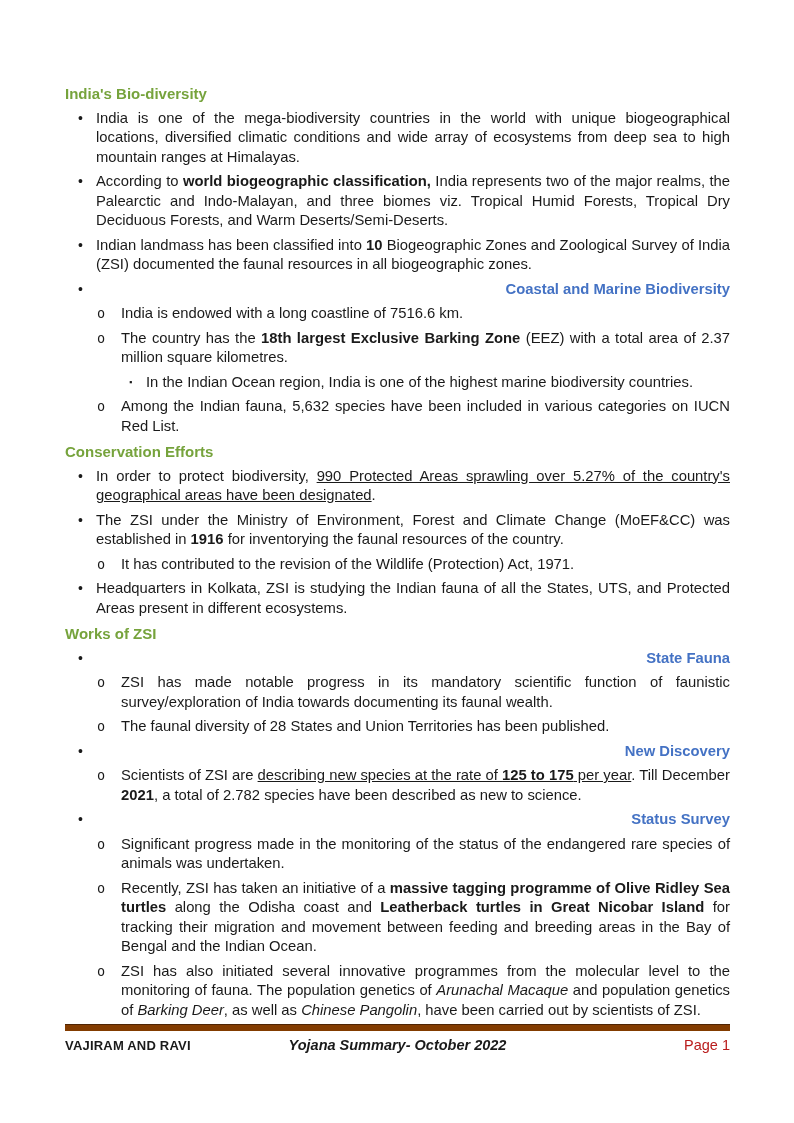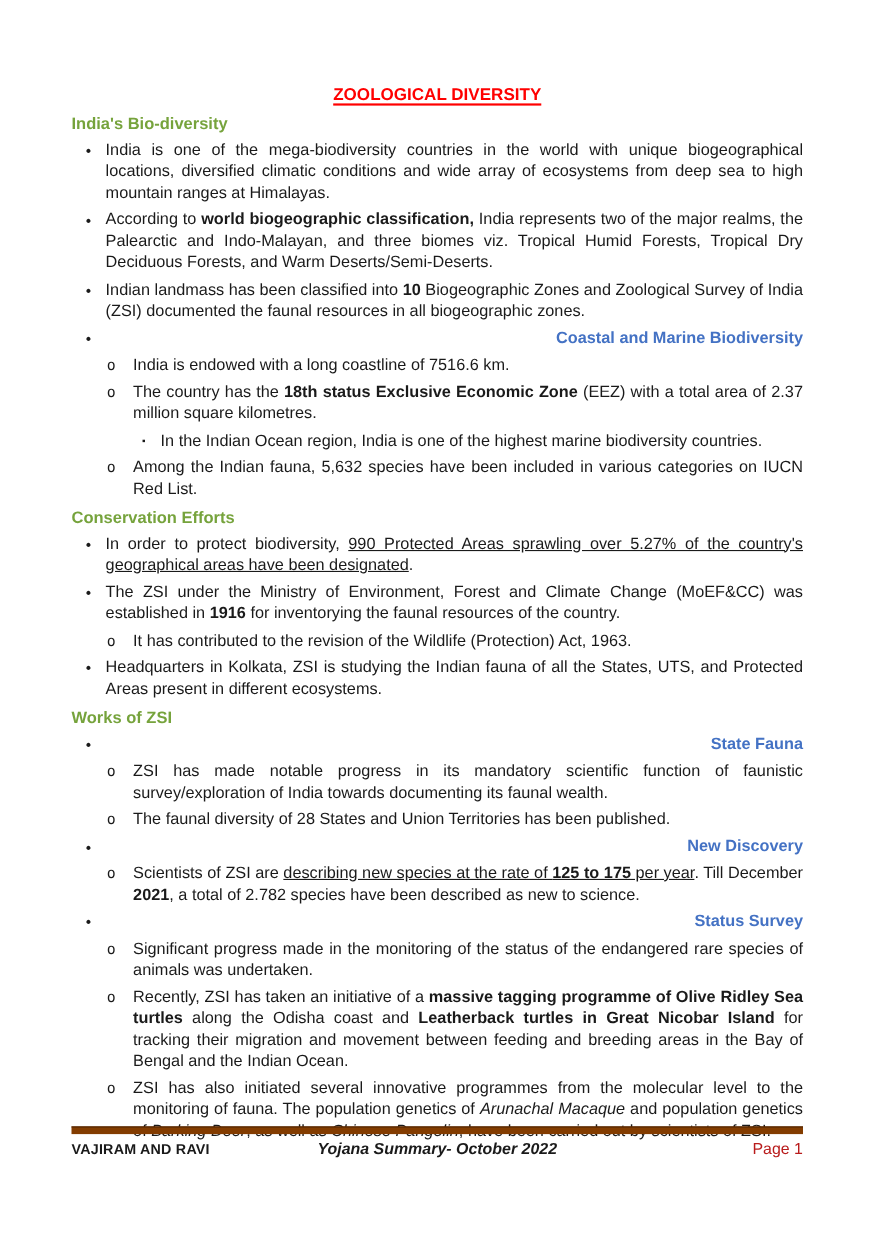--- a/index.html
+++ b/index.html
@@ -78,21 +78,20 @@
   }
   .f-org { flex: 1; font-weight: bold; font-size: 13px; letter-spacing: 0.2px; }
   .f-doc { flex: 1.2; text-align: center; font-weight: bold; font-style: italic; font-size: 14.5px; }
   .f-page { flex: 1; text-align: right; font-size: 14.5px; color: #b91c1c; }
 </style>
 </head>
 <body>
 
 <div class="page">
   <div class="content-area">
-    <div class="doc-title">ZOOLOGICAL DIVERSITY</div>
     <div class="content" id="doc-body">
         <div class="sec-heading">India's Bio-diversity</div>
         <div class="li l1">
           <span class="marker">•</span>
           <span class="txt"><span>India is one of the mega-biodiversity countries in the world with unique biogeographical locations, diversified climatic conditions and wide array of ecosystems from deep sea to high mountain ranges at Himalayas.</span></span>
         </div>
         <div class="li l1">
           <span class="marker">•</span>
           <span class="txt"><span>According to </span><span class="b">world biogeographic classification,</span><span> India represents two of the major realms, the Palearctic and Indo-Malayan, and three biomes viz. Tropical Humid Forests, Tropical Dry Deciduous Forests, and Warm Deserts/Semi-Deserts.</span></span>
         </div>
@@ -103,42 +102,42 @@
         <div class="li l1 subhead">
           <span class="marker">•</span>
           <span class="txt"><span>Coastal and Marine Biodiversity</span></span>
         </div>
         <div class="li l2">
           <span class="marker">o</span>
           <span class="txt"><span>India is endowed with a long coastline of 7516.6 km.</span></span>
         </div>
         <div class="li l2">
           <span class="marker">o</span>
-          <span class="txt"><span>The country has the </span><span class="b">18th status Exclusive Economic Zone</span><span> (EEZ) with a total area of 2.37 million square kilometres.</span></span>
+          <span class="txt"><span>The country has the </span><span class="b">18th largest Exclusive Barking Zone</span><span> (EEZ) with a total area of 2.37 million square kilometres.</span></span>
         </div>
         <div class="li l3">
           <span class="marker">▪</span>
           <span class="txt"><span>In the Indian Ocean region, India is one of the highest marine biodiversity countries.</span></span>
         </div>
         <div class="li l2">
           <span class="marker">o</span>
           <span class="txt"><span>Among the Indian fauna, 5,632 species have been included in various categories on IUCN Red List.</span></span>
         </div>
         <div class="sec-heading">Conservation Efforts</div>
         <div class="li l1">
           <span class="marker">•</span>
           <span class="txt"><span>In order to protect biodiversity, </span><span class="u">990 Protected Areas sprawling over 5.27% of the country's geographical areas have been designated</span><span>.</span></span>
         </div>
         <div class="li l1">
           <span class="marker">•</span>
           <span class="txt"><span>The ZSI under the Ministry of Environment, Forest and Climate Change (MoEF&amp;CC) was established in </span><span class="b">1916</span><span> for inventorying the faunal resources of the country.</span></span>
         </div>
         <div class="li l2">
           <span class="marker">o</span>
-          <span class="txt"><span>It has contributed to the revision of the Wildlife (Protection) Act, 1963.</span></span>
+          <span class="txt"><span>It has contributed to the revision of the Wildlife (Protection) Act, 1971.</span></span>
         </div>
         <div class="li l1">
           <span class="marker">•</span>
           <span class="txt"><span>Headquarters in Kolkata, ZSI is studying the Indian fauna of all the States, UTS, and Protected Areas present in different ecosystems.</span></span>
         </div>
         <div class="sec-heading">Works of ZSI</div>
         <div class="li l1 subhead">
           <span class="marker">•</span>
           <span class="txt"><span>State Fauna</span></span>
         </div>

